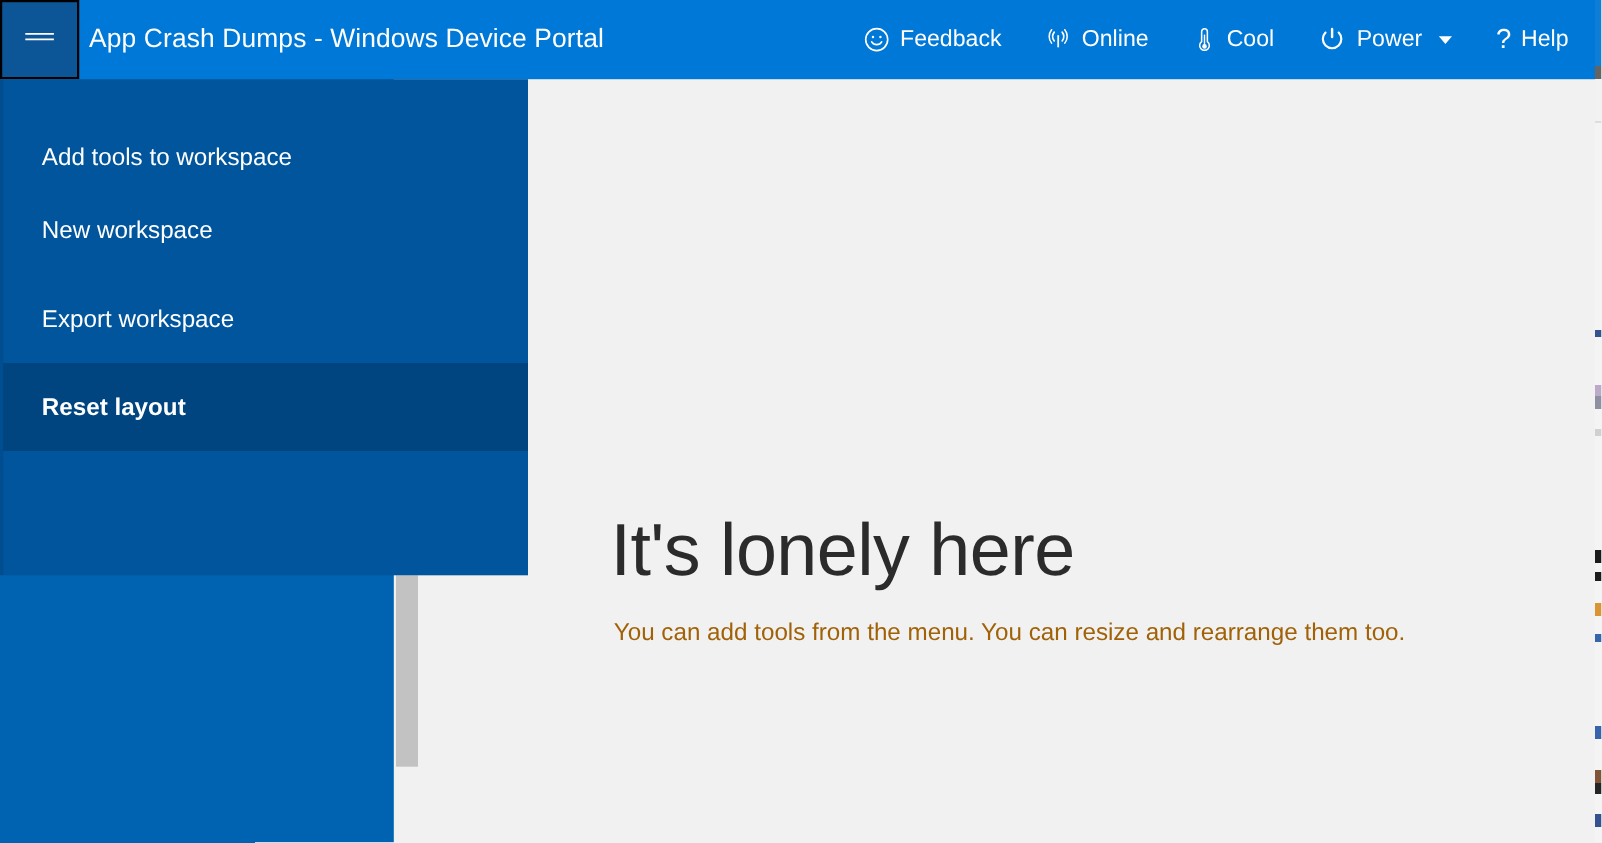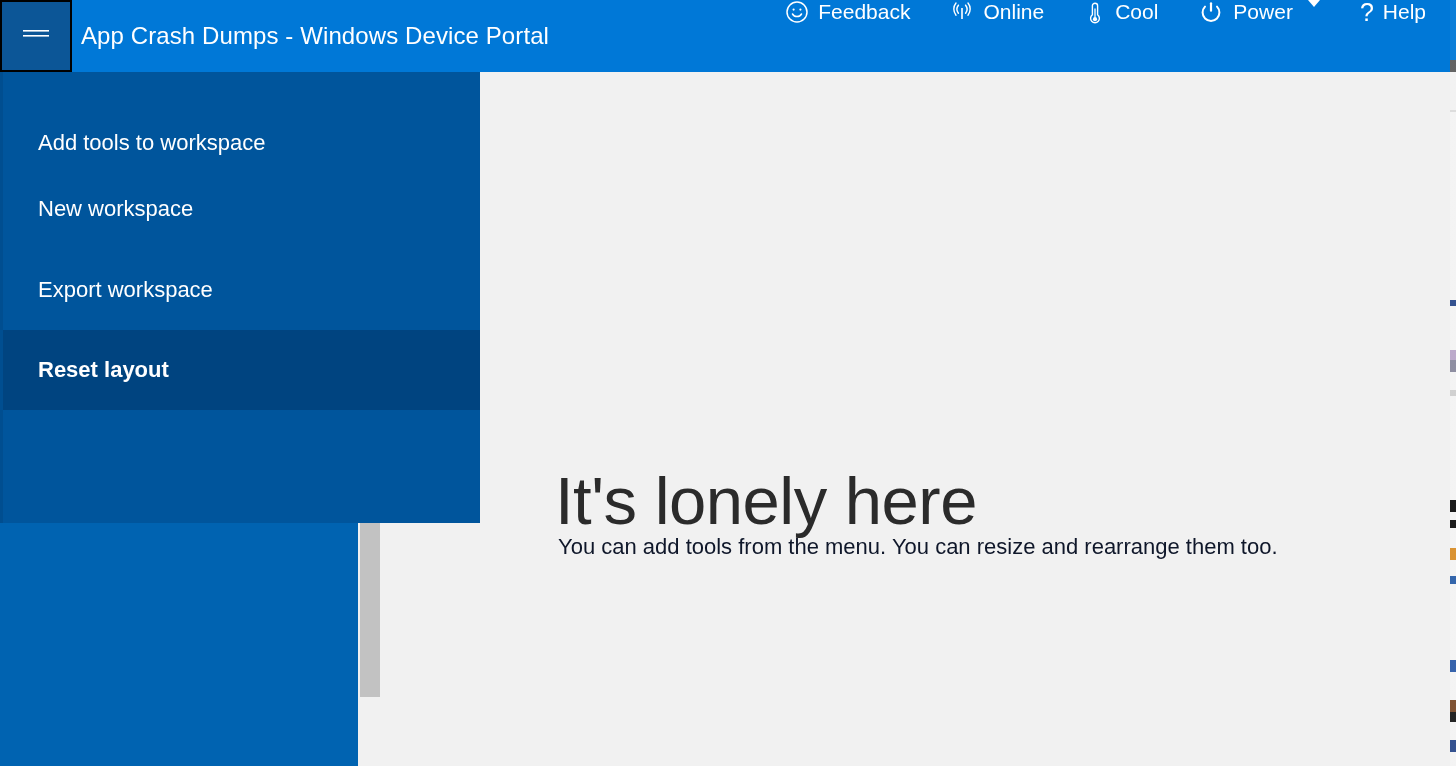--- a/index.html
+++ b/index.html
@@ -78,21 +78,21 @@
     text-align: center;
   }
   .header-spacer { flex: 1 1 auto; }
   .header-actions {
     display: flex; align-items: center;
     height: 72px;
     flex: 0 0 auto;
     padding-right: 24px;
   }
   .hdr-item {
-    display: flex; align-items: flex-start;
+    display: flex; align-items: center;
     gap: 9px;
     font-size: 21px;
     color: #ffffff;
     white-space: nowrap;
     height: 72px;
     cursor: pointer;
     user-select: none;
   }
   .hdr-item + .hdr-item { margin-left: 40px; }
   .hdr-item.battery { gap: 2px; }
@@ -152,24 +152,25 @@
   }
   .empty-title {
     font-size: 67px;
     font-weight: 300;
     color: #2b2b2b;
     line-height: 1;
     letter-spacing: -.5px;
     white-space: nowrap;
   }
   .empty-sub {
+    margin-top: 28px;
     margin-left: 3px;
     font-size: 22px;
     font-weight: 400;
-    color: #0f172a;
+    color: #a16207;
     white-space: nowrap;
   }
 
   
   .menu-panel {
     position: absolute;
     top: 72px; left: 0;
     width: 480px; height: 451px;
     background: #00559c;
     z-index: 20;

